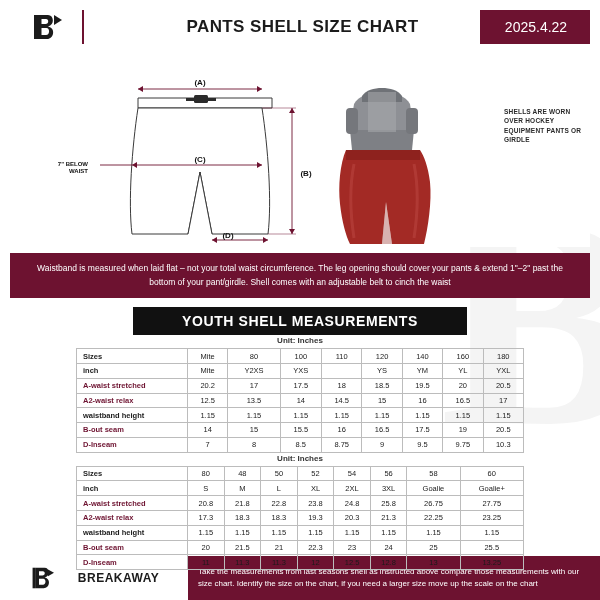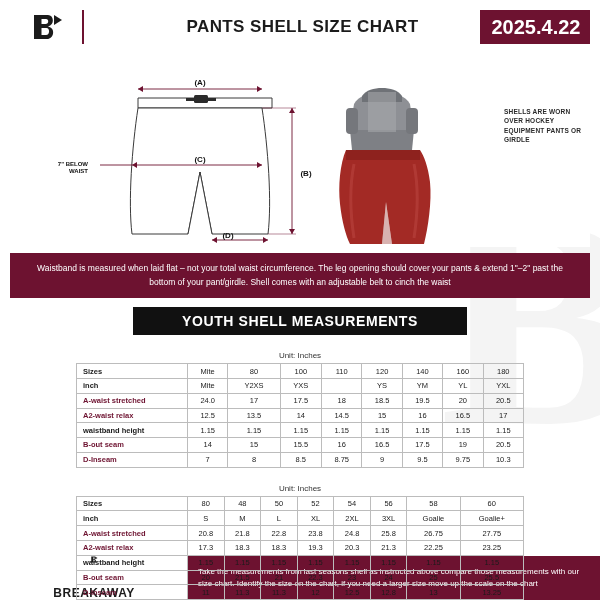--- a/index.html
+++ b/index.html
@@ -5,43 +5,43 @@
   html,body{margin:0;padding:0;background:#000;}
   body{width:600px;height:600px;font-family:"Liberation Sans",sans-serif;}
   .page{position:relative;width:600px;height:600px;background:#ffffff;overflow:hidden;}
 
   
   .header{display:flex;align-items:stretch;height:34px;margin:10px 10px 0 10px;}
   .logo-box{width:72px;display:flex;align-items:center;justify-content:center;background:#ffffff;}
   .title-box{flex:1;background:#ffffff;display:flex;align-items:center;justify-content:center;border-left:2px solid #6d1230;border-right:2px solid #6d1230;padding-left:41px;}
   .title-box .t{font-size:17px;font-weight:bold;letter-spacing:.4px;color:#1b1b1b;}
   .date-box{width:108px;background:#6d1230;display:flex;align-items:center;justify-content:center;}
-  .date-box .d{color:#fff;font-size:20px;font-weight:bold;}
+  .date-box .d{color:#fff;font-size:14px;font-weight:normal;}
 
   
   .diagram{position:relative;height:195px;margin:8px 10px 0 10px;background:#fff;}
   .svgwrap{position:absolute;inset:0;}
   .note{position:absolute;right:2px;top:55px;width:84px;font-size:6.5px;line-height:1.45;color:#2a2a2a;font-weight:bold;letter-spacing:.2px;}
 
   
   .banner{background:#6d1230;color:#fff;margin:6px 10px 0 10px;padding:9px 22px;text-align:center;font-size:8.5px;line-height:1.6;}
 
   
   .sec-title{margin:9px auto 0 auto;width:334px;background:#111;color:#fff;text-align:center;font-size:14px;font-weight:bold;letter-spacing:.6px;padding:6px 0;}
-  .unit{text-align:center;font-size:8px;color:#333;margin:16px 0 3px 0;}
+  .unit{text-align:center;font-size:8px;color:#333;margin:1px 0 3px 0;font-weight:bold;}
 
   
   table{border-collapse:collapse;width:448px;margin:0 auto;font-size:7.5px;}
   th,td{border:1px solid #bcbcbc;text-align:center;padding:2.4px 0;color:#1b1b1b;}
   th.lbl,td.lbl{text-align:left;padding-left:6px;width:104px;font-weight:bold;}
   .maroon{color:#6d1230;font-weight:bold;}
 
   
   .footer{position:absolute;left:0;bottom:0;width:600px;height:44px;display:flex;}
-  .footer-left{width:188px;background:#fff;display:flex;align-items:center;justify-content:center;gap:23px;flex-direction:column;}
+  .footer-left{width:188px;background:#fff;display:flex;align-items:center;justify-content:center;gap:23px;}
   .footer-left .fw{font-size:12px;font-weight:bold;letter-spacing:.5px;color:#1b1b1b;}
   .footer-right{flex:1;background:#6d1230;color:#fff;display:flex;align-items:center;padding:4px 10px;font-size:8px;line-height:1.55;}
 
   .watermark{position:absolute;right:-40px;top:150px;font-family:"Liberation Serif",serif;font-size:300px;color:#f4f4f4;font-weight:bold;z-index:0;pointer-events:none;}
   .content{position:relative;z-index:1;}
 </style>
 </head>
 <body>
 
 <div class="page">
@@ -147,21 +147,21 @@
             <td>Y2XS</td>
             <td>YXS</td>
             <td></td>
             <td>YS</td>
             <td>YM</td>
             <td>YL</td>
             <td>YXL</td>
           </tr>
           <tr>
             <td class="lbl maroon">A-waist stretched</td>
-            <td>24.0</td>
+            <td>20.2</td>
             <td>17</td>
             <td>17.5</td>
             <td>18</td>
             <td>18.5</td>
             <td>19.5</td>
             <td>20</td>
             <td>20.5</td>
           </tr>
           <tr>
             <td class="lbl maroon">A2-waist relax</td>

